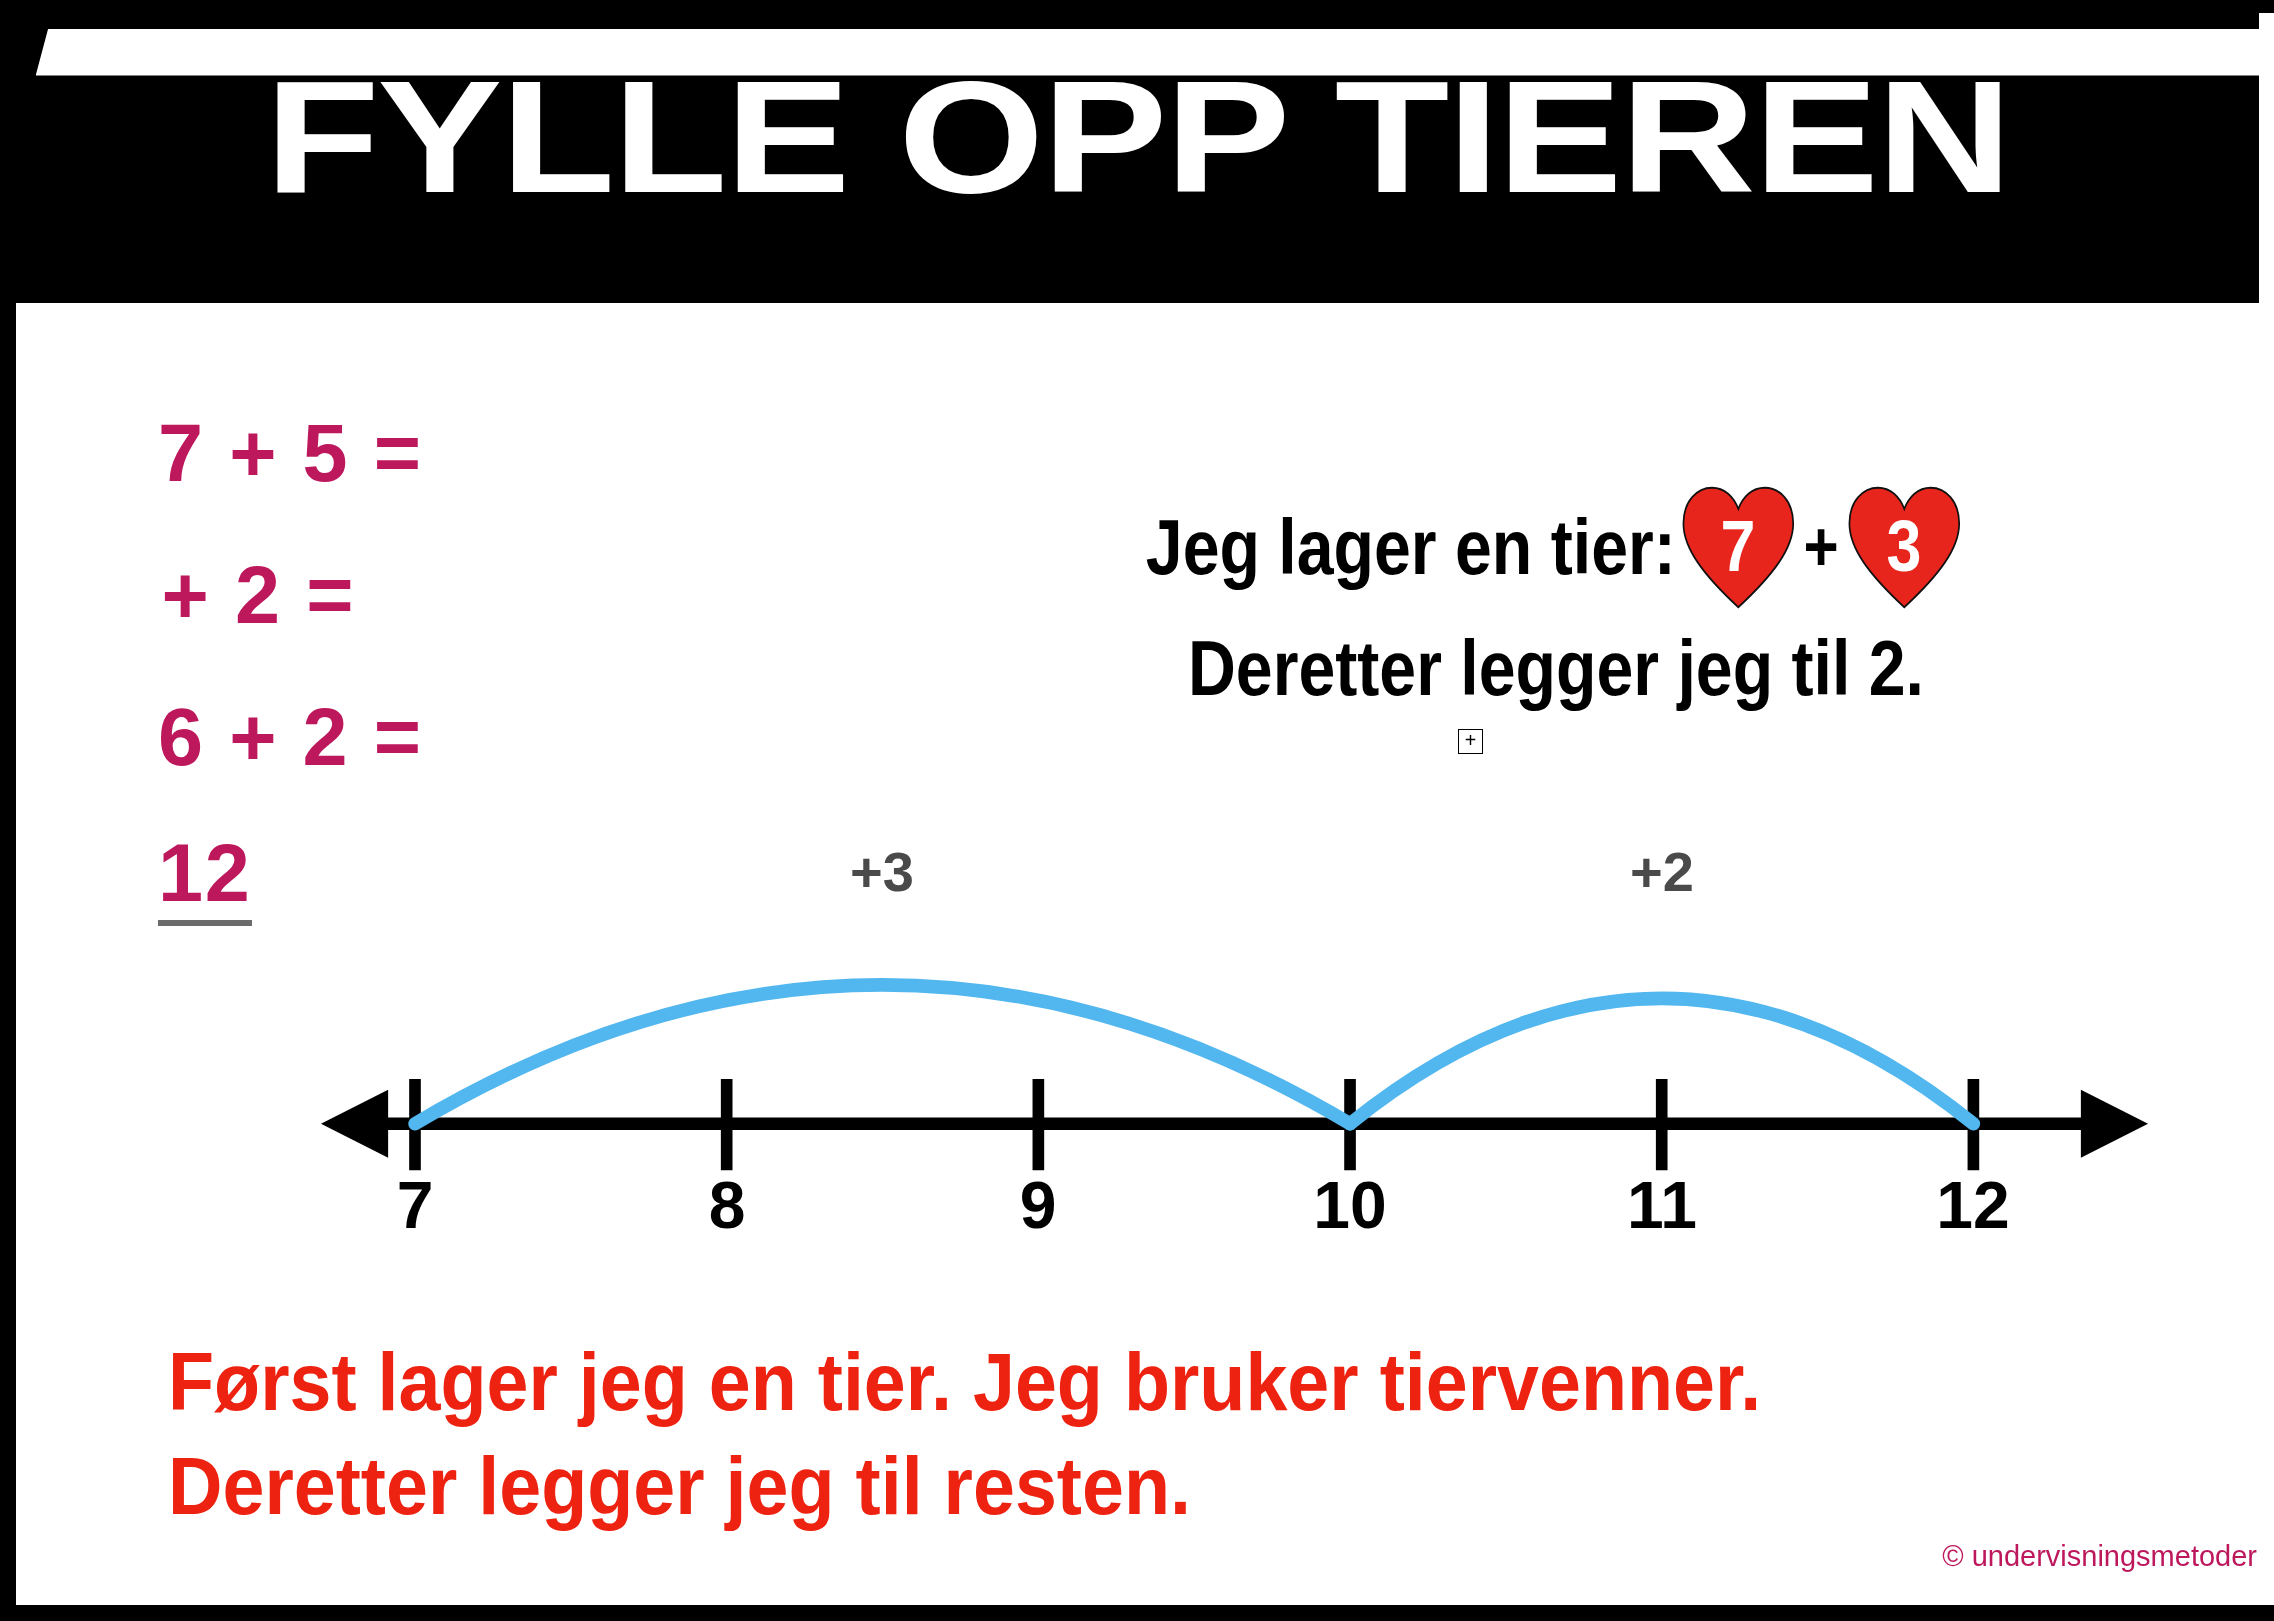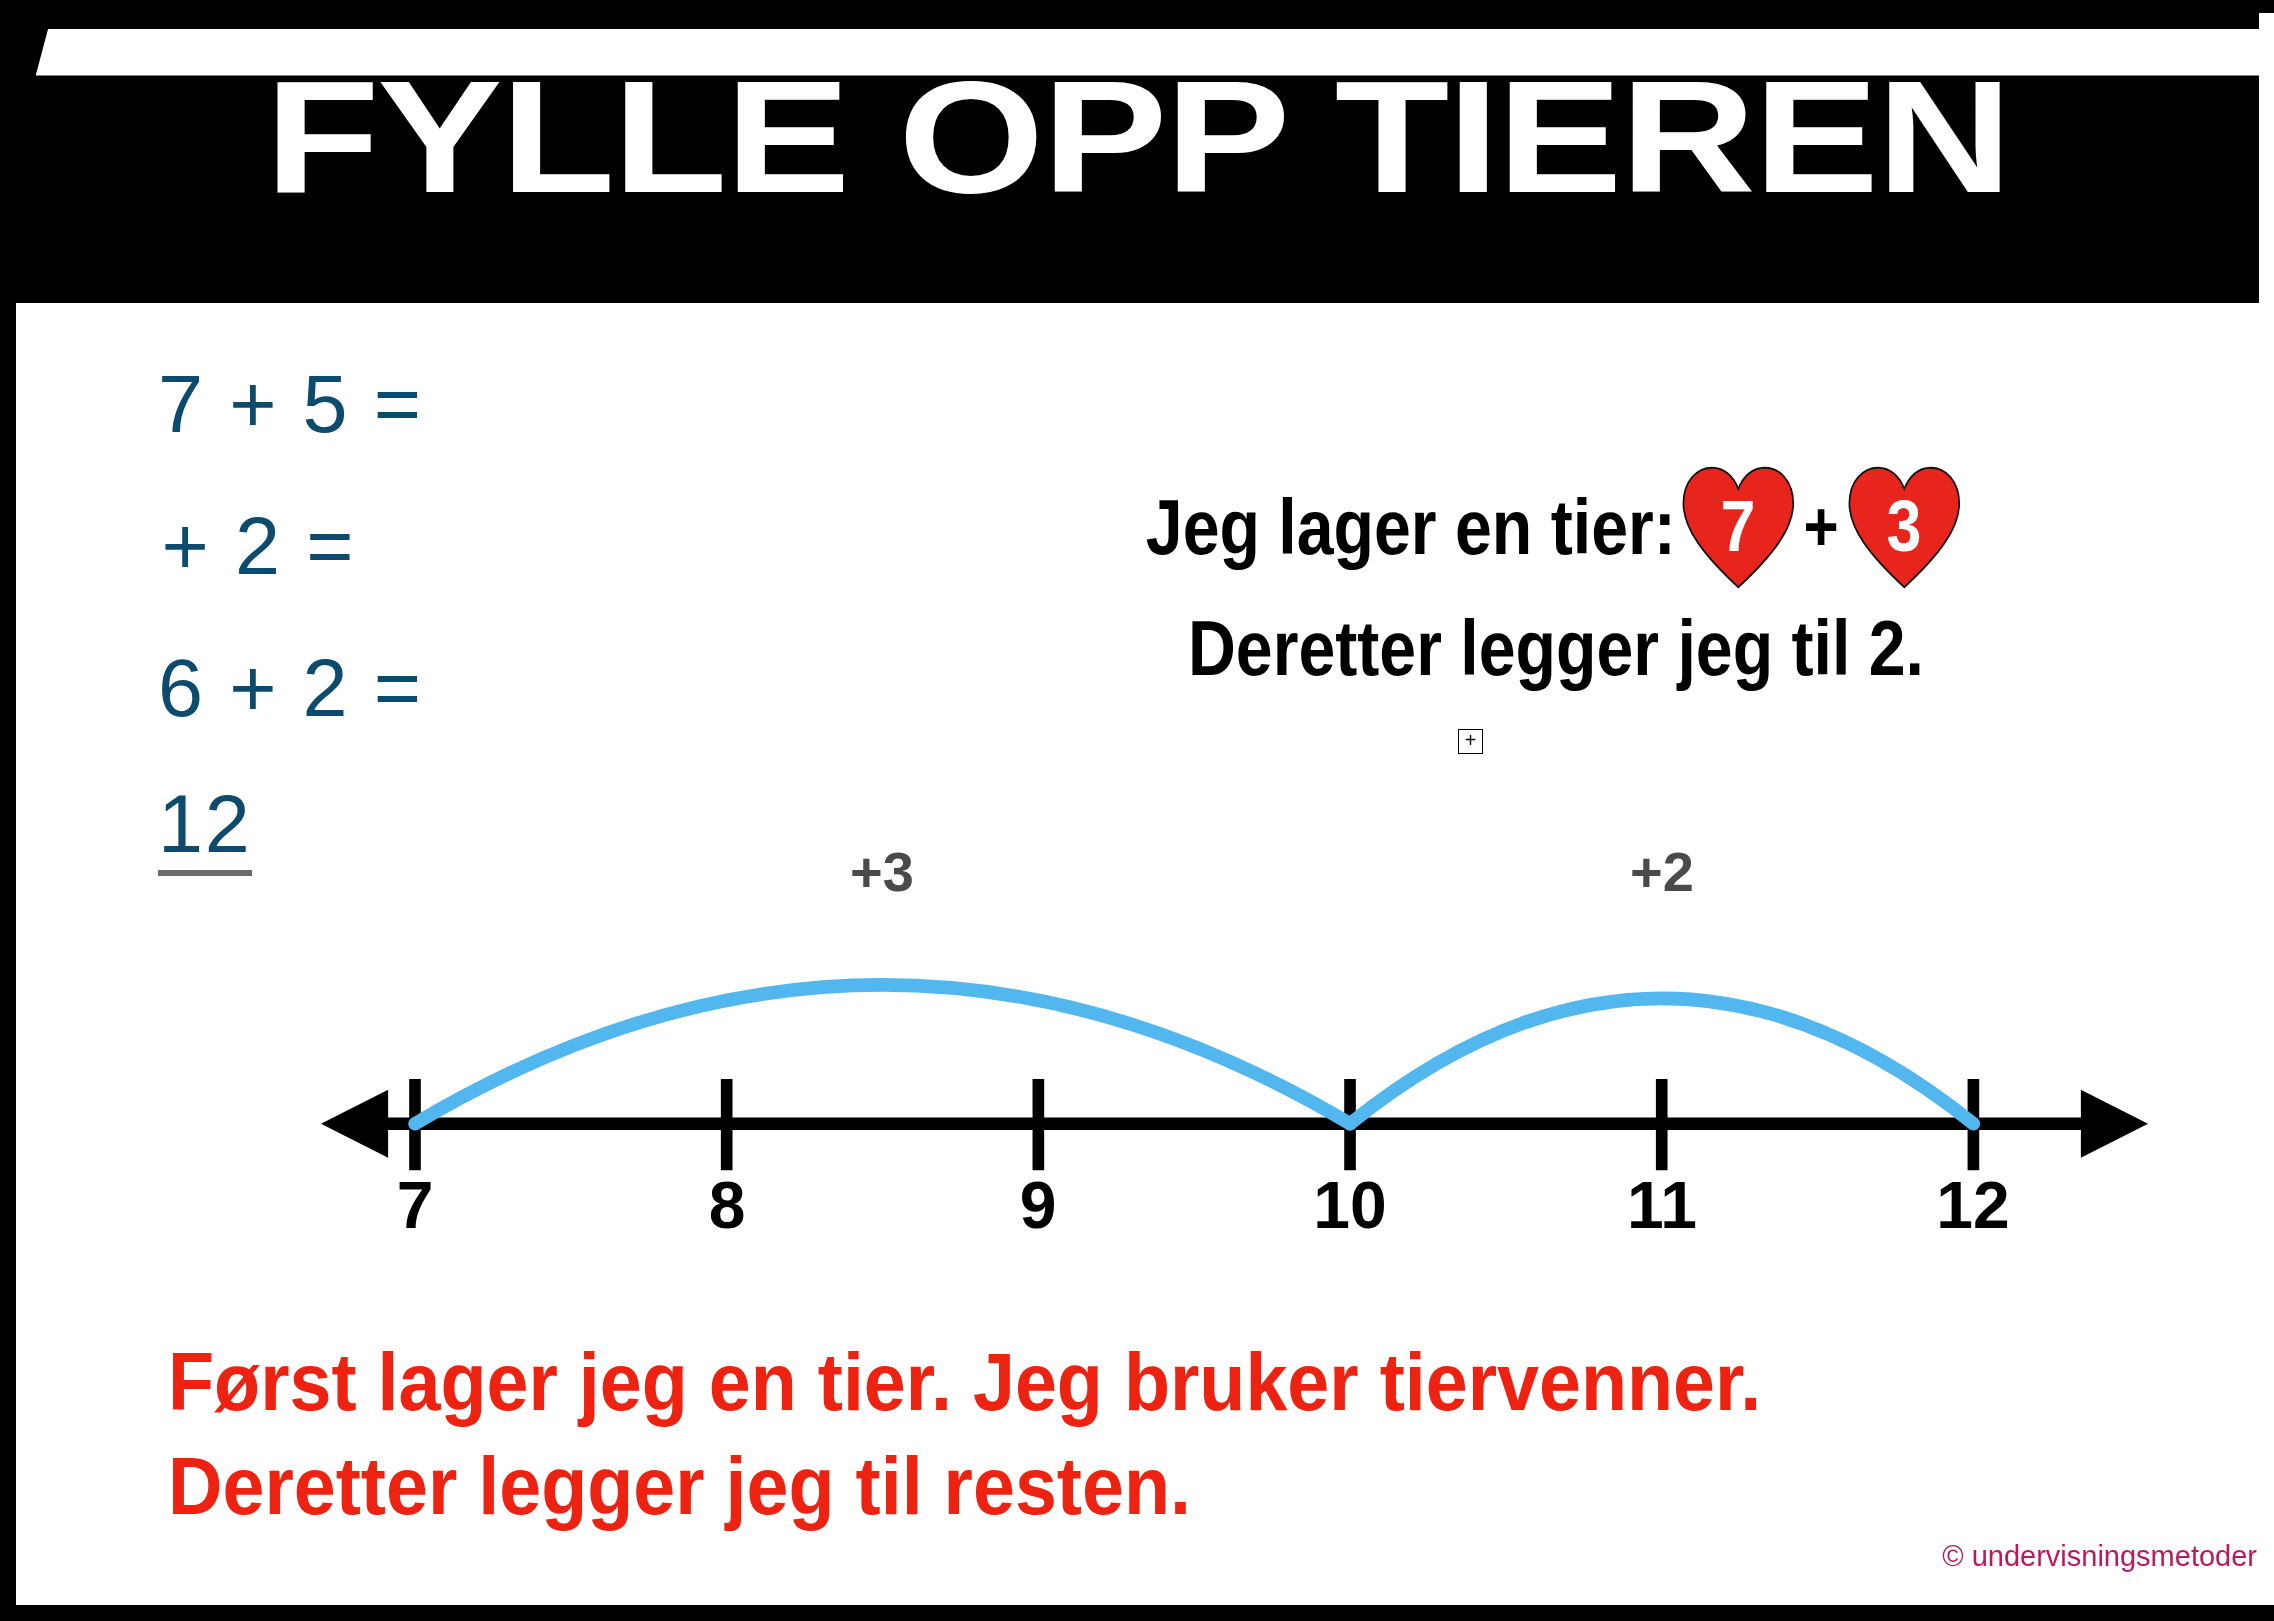--- a/index.html
+++ b/index.html
@@ -43,44 +43,44 @@
     white-space:nowrap;
   }
 
   
   .equations{
     position:absolute;left:142px;top:345px;
     width:681px;
   }
   .eq-row{
     height:142px;
-    display:flex;align-items:flex-start;
-    color:#0c4a6e;
+    display:flex;align-items:flex-end;
+    color:#be185d;
     font-size:81px;
-    font-weight:normal;
+    font-weight:bold;
     letter-spacing:1.8px;
     font-family:"Liberation Sans","DejaVu Sans",sans-serif;
     white-space:nowrap;
   }
   .eq-boxed{
     border:3.6px dotted #333333;
     padding:3.6px 12.5px 7.2px 12.5px;
     margin-right:14.3px;
     line-height:1.0;
   }
   .eq-tail{padding-left:3.6px;}
   .eq-answer{
     border-bottom:6.3px solid #6b6b6b;
     padding-bottom:5.4px;
     line-height:1.0;
   }
 
   
   .explain{
-    position:absolute;left:913px;top:452px;
+    position:absolute;left:913px;top:472px;
     width:1254px;
     text-align:right;
   }
   .explain-line{
     display:flex;align-items:center;justify-content:center;
     color:#000;
     font-size:77px;
     font-weight:bold;
     font-family:"Liberation Sans","DejaVu Sans",sans-serif;
     white-space:nowrap;

